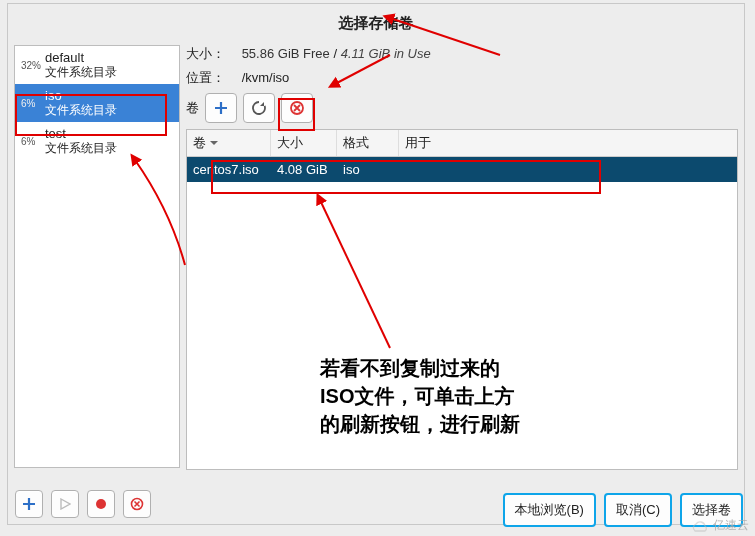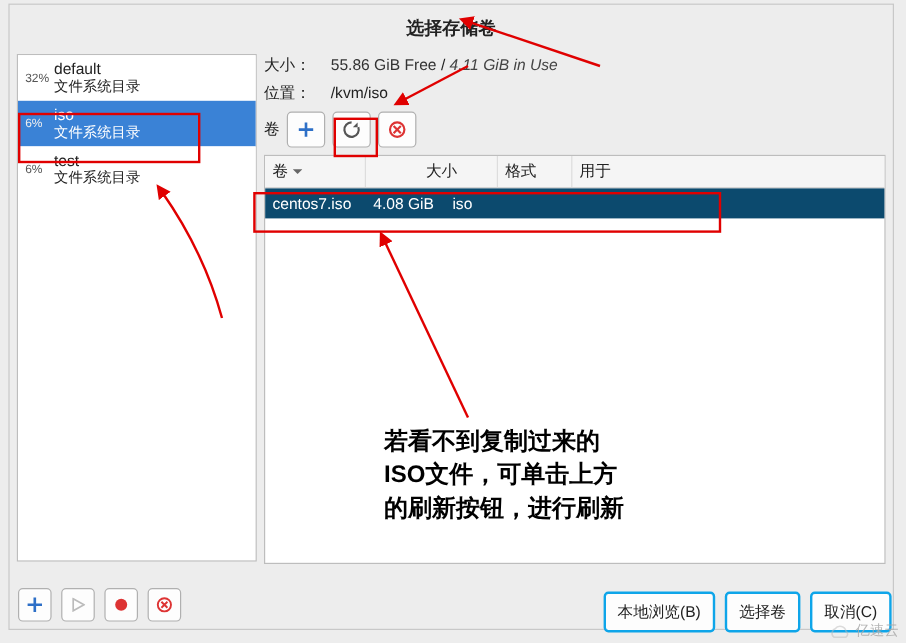--- a/index.html
+++ b/index.html
@@ -2,21 +2,21 @@
 <html><head>
 <meta charset="utf-8">
 <style>
   * { box-sizing: border-box; font-family: "Microsoft YaHei", Arial, sans-serif; }
   body { margin:0; padding:0; background:#ededed; width:755px; height:536px; position:relative; overflow:hidden; font-size:12px; color:#222; }
   .window { position:absolute; left:7px; top:3px; width:738px; height:522px; background:#ededed; border:1px solid #c8c8c8; padding:6px; }
   .title { text-align:center; font-size:15px; font-weight:bold; margin:4px 0 12px 0; }
   .main { display:flex; gap:6px; }
 
   
-  .sidebar { width:200px; height:423px; border:1px solid #bdbdbd; background:#fff; }
+  .sidebar { width:166px; height:423px; border:1px solid #bdbdbd; background:#fff; }
   .pool { display:flex; align-items:center; padding:4px 4px; background:#fff; }
   .pool.selected { background:#3a82d6; color:#fff; }
   .pct { width:26px; font-size:10px; color:#555; padding-left:2px; }
   .pool.selected .pct{ color:#eee; }
   .pname { font-size:13px; line-height:15px; }
   .psub  { font-size:12px; line-height:15px; }
   .pinfo { display:flex; flex-direction:column; }
   .redbox-pool { position:absolute; border:2px solid #e00000; pointer-events:none; }
   .redbox1 { left:15px; top:94px; width:152px; height:42px; }
 
@@ -33,21 +33,21 @@
   .used { font-style:italic; color:#444; }
 
   .volrow { display:flex; align-items:center; gap:6px; margin-bottom:6px; }
   .sbtn { width:32px; height:30px; border:1px solid #b0b0b0; border-radius:4px; background:#fdfdfd; display:flex; align-items:center; justify-content:center; }
   .redbox2 { position:absolute; left:278px; top:98px; width:37px; height:33px; border:2px solid #e00000; pointer-events:none; }
 
   .table { border:1px solid #bdbdbd; background:#fff; height:341px; width:100%; }
   .thead { display:flex; background:#f5f5f5; border-bottom:1px solid #ccc; }
   .th { padding:4px 6px; font-size:13px; border-right:1px solid #ddd; display:flex; align-items:center; gap:4px; }
   .th.c-vol{ width:84px; }
-  .th.c-size{ width:66px;margin-left:44px; }
+  .th.c-size{ width:66px; }
   .th.c-fmt{ width:62px; }
   .th.c-use{ flex:1; border-right:none; }
   .trow { display:flex; background:#0c4a6e; color:#fff; }
   .td { padding:5px 6px; font-size:13px; }
   .td.c-vol{ width:84px; } .td.c-size{width:66px;} .td.c-fmt{width:62px;} .td.c-use{flex:1;}
   .redbox3 { position:absolute; left:211px; top:160px; width:390px; height:34px; border:2px solid #e00000; pointer-events:none; }
 
   
   .footer { position:absolute; right:12px; bottom:9px; display:flex; gap:8px; }
   .fbtn { padding:6px 10px; border:2px solid #0ea5e9; border-radius:4px; background:#fdfdfd; font-size:13px; }
@@ -172,22 +172,22 @@
   <div class="tbtn">
     <svg width="14" height="14">
         <circle cx="7" cy="7" r="5.5" fill="none" stroke="#d33" stroke-width="1.6"></circle>
         <path d="M4.5 4.5l5 5M9.5 4.5l-5 5" stroke="#d33" stroke-width="1.6"></path>
       </svg>
   </div>
 </div>
 
 <div class="footer">
   <div class="fbtn">本地浏览(B)</div>
+  <div class="fbtn">取消(C)</div>
   <div class="fbtn">选择卷</div>
-  <div class="fbtn">取消(C)</div>
 </div>
 
 <div class="redbox-pool redbox1"></div>
 <div class="redbox2"></div>
 <div class="redbox3"></div>
 
 <svg class="anno">
   <defs>
     <marker id="ah" markerWidth="10" markerHeight="10" refX="2" refY="3" orient="auto">
       <path d="M0 0L6 3L0 6z" fill="#e00000"></path>

